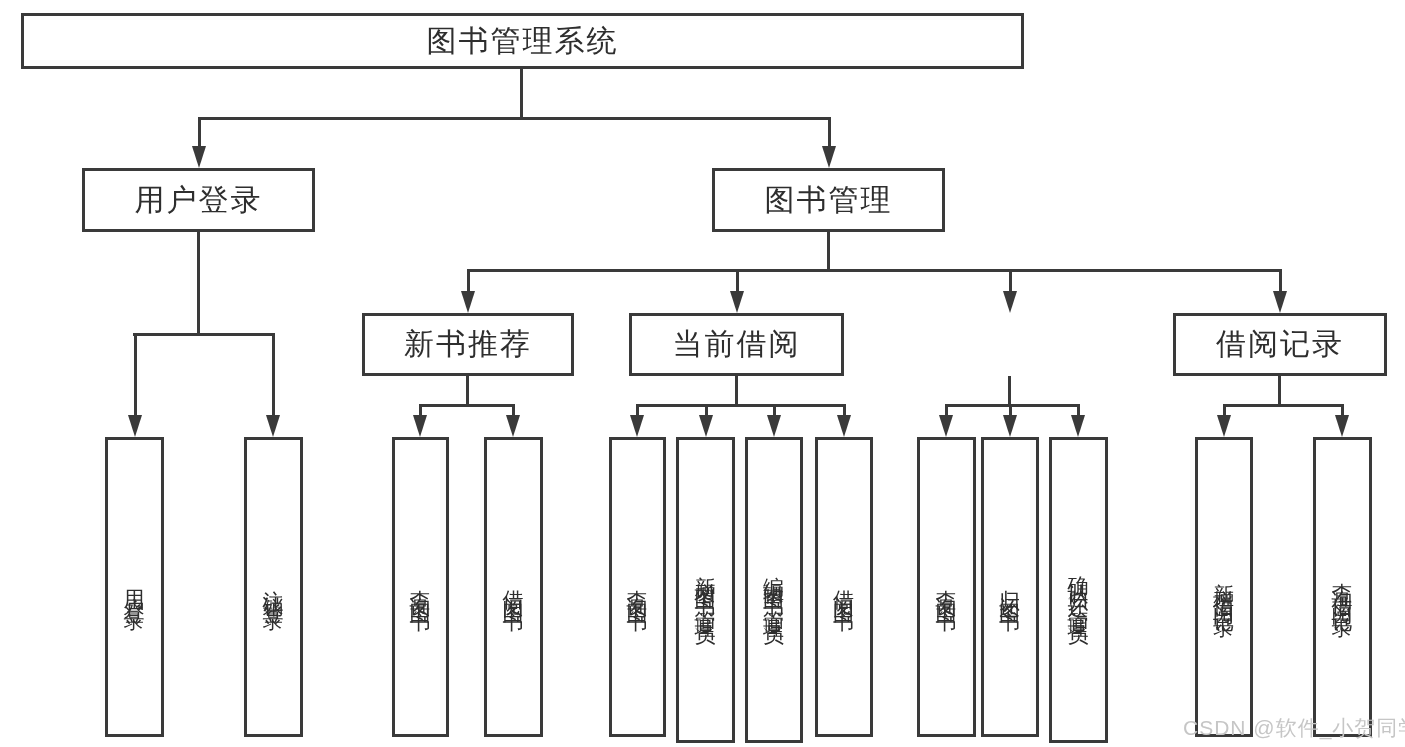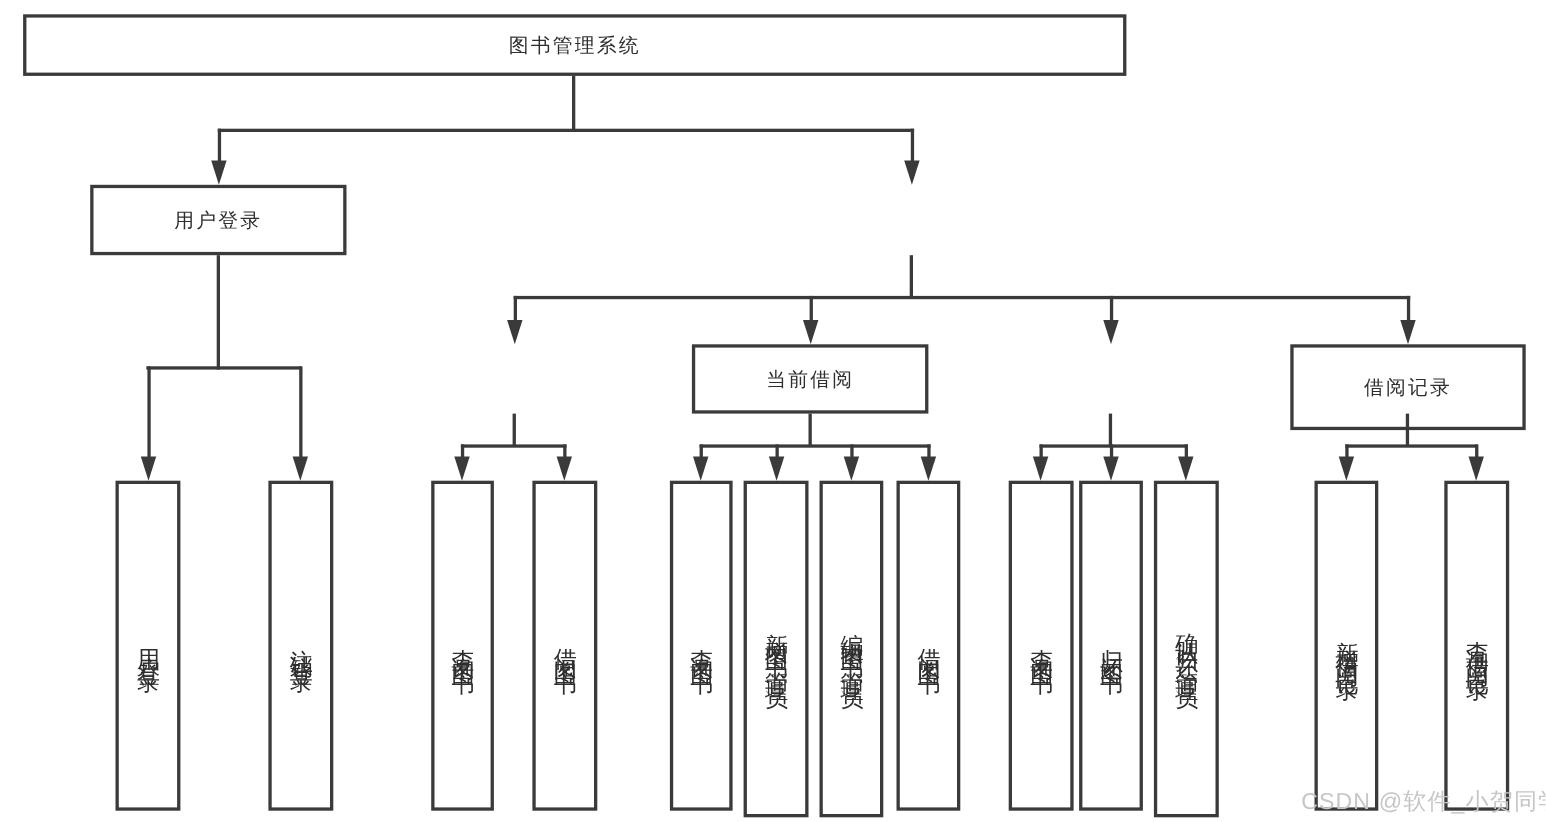--- a/index.html
+++ b/index.html
@@ -23,21 +23,21 @@
   .node {
     position: absolute;
     background: var(--background);
     border: 3px solid var(--line);
     display: flex;
     align-items: center;
     justify-content: center;
     color: var(--text);
   }
   .h-node {
-    font-size: 18px;
+    font-size: 30px;
     letter-spacing: 2px;
     white-space: nowrap;
   }
   .v-node {
     writing-mode: vertical-rl;
     text-orientation: mixed;
     font-size: 21px;
     letter-spacing: 7px;
     line-height: 1;
   }
@@ -87,37 +87,43 @@
   </div>
 
   <div class="line" style="left:520px; top:69px; width:3px; height:50px;"></div>
   <div class="line" style="left:198px; top:117px; width:633px; height:3px;"></div>
   <div class="arrow" style="left:191px; top:117px; height:51px;"></div>
   <div class="arrow" style="left:821px; top:117px; height:51px;"></div>
 
   <div class="node h-node" style="left:82px; top:168px; width:233px; height:64px;">
     <span>用户登录</span>
   </div>
+  <div class="node h-node" style="left:712px; top:168px; width:233px; height:64px;">
+    <span>图书管理</span>
+  </div>
 
   <div class="line" style="left:197px; top:232px; width:3px; height:104px;"></div>
   <div class="line" style="left:133px; top:333px; width:141px; height:3px;"></div>
   <div class="arrow" style="left:127px; top:333px; height:104px;"></div>
   <div class="arrow" style="left:265px; top:333px; height:104px;"></div>
 
   <div class="line" style="left:827px; top:232px; width:3px; height:39px;"></div>
   <div class="line" style="left:467px; top:269px; width:815px; height:3px;"></div>
   <div class="arrow" style="left:460px; top:269px; height:44px;"></div>
   <div class="arrow" style="left:729px; top:269px; height:44px;"></div>
   <div class="arrow" style="left:1002px; top:269px; height:44px;"></div>
   <div class="arrow" style="left:1272px; top:269px; height:44px;"></div>
 
+  <div class="node h-node" style="left:362px; top:313px; width:212px; height:63px;">
+    <span>新书推荐</span>
+  </div>
   <div class="node h-node" style="left:629px; top:313px; width:215px; height:63px;">
     <span>当前借阅</span>
   </div>
-  <div class="node h-node" style="left:1173px; top:313px; width:214px; height:78px;">
+  <div class="node h-node" style="left:1173px; top:313px; width:214px; height:63px;">
     <span>借阅记录</span>
   </div>
 
   <div class="line" style="left:466px; top:376px; width:3px; height:30px;"></div>
   <div class="line" style="left:419px; top:404px; width:96px; height:3px;"></div>
   <div class="arrow" style="left:412px; top:404px; height:33px;"></div>
   <div class="arrow" style="left:505px; top:404px; height:33px;"></div>
 
   <div class="line" style="left:735px; top:376px; width:3px; height:30px;"></div>
   <div class="line" style="left:636px; top:404px; width:210px; height:3px;"></div>

